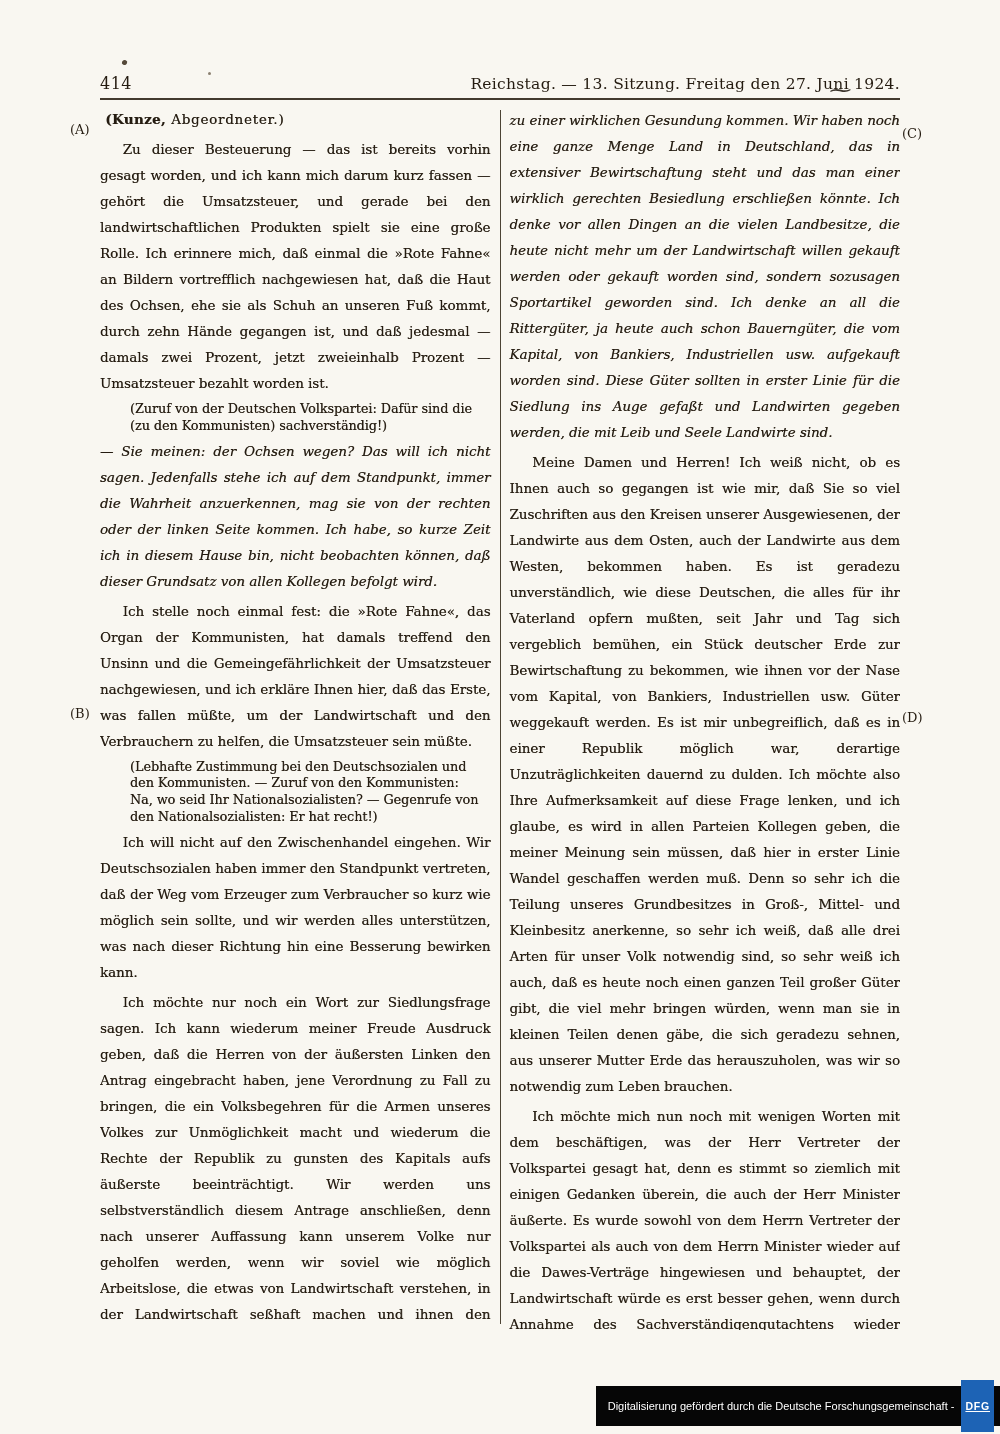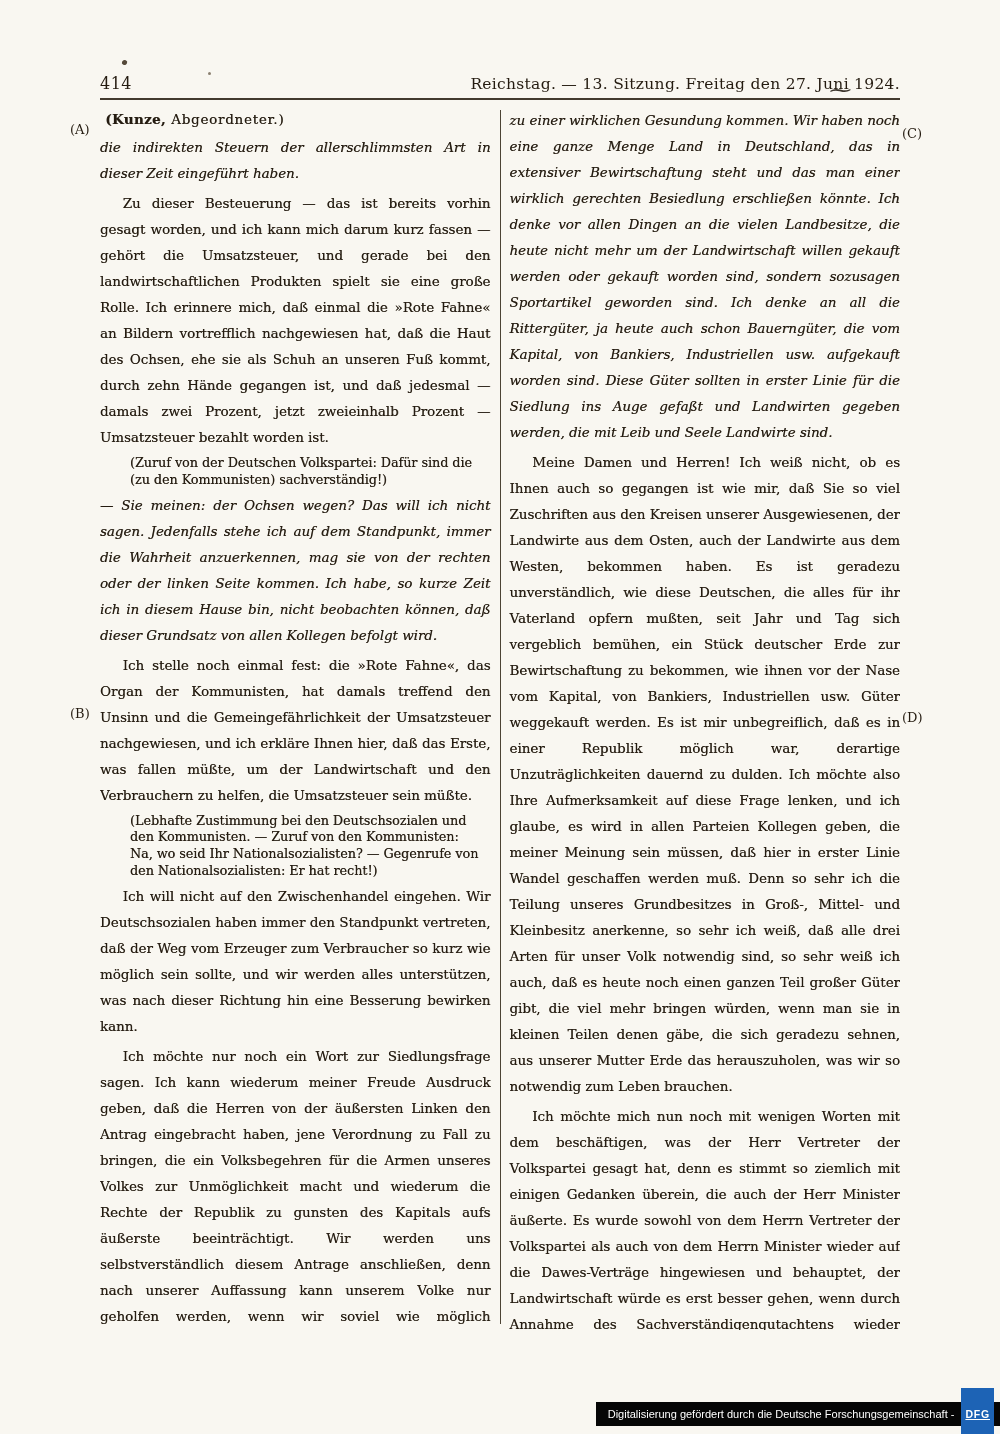--- a/index.html
+++ b/index.html
@@ -62,21 +62,21 @@
     text-align: left !important;
   }
   
   .marker { position: absolute; font-size: 13px; color: #241b10; }
   .marker-a { top: 122px; left: 70px; }
   .marker-b { top: 706px; left: 70px; }
   .marker-c { top: 126px; left: 902px; }
   .marker-d { top: 710px; left: 902px; }
   
   .footer-bar {
-    position: absolute; right: 0; bottom: 8px; height: 24px;
+    position: absolute; right: 0; bottom: 8px; height: 40px;
     background: #060606; color: #ffffff;
     display: flex; align-items: center; gap: 7px;
     padding: 0 6px 0 12px;
     font-family: "Liberation Sans", sans-serif;
     font-size: 11px;
   }
   .dfg-logo {
     background: #1d63b5; color: #ffffff;
     font-weight: bold; font-size: 10.5px;
     padding: 20px 4px; letter-spacing: 0.8px;
@@ -100,21 +100,20 @@
 
   <span class="marker marker-a">(A)</span>
   <span class="marker marker-b">(B)</span>
   <span class="marker marker-c">(C)</span>
   <span class="marker marker-d">(D)</span>
 
   <div class="columns">
 
     <div class="col">
       <p class="speaker"><span class="b">(Kunze,</span><span class="r"> Abgeordneter.)</span></p>
-      <p class="cont">die indirekten Steuern der allerschlimmsten Art in dieser Zeit eingeführt haben.</p>
       <p class="para">Zu dieser Besteuerung — das ist bereits vorhin gesagt worden, und ich kann mich darum kurz fassen — gehört die Umsatzsteuer, und gerade bei den landwirtschaftlichen Produkten spielt sie eine große Rolle. Ich erinnere mich, daß einmal die »Rote Fahne« an Bildern vortrefflich nachgewiesen hat, daß die Haut des Ochsen, ehe sie als Schuh an unseren Fuß kommt, durch zehn Hände gegangen ist, und daß jedesmal — damals zwei Prozent, jetzt zweieinhalb Prozent — Umsatzsteuer bezahlt worden ist.</p>
       <p class="interj">(Zuruf von der Deutschen Volkspartei: Dafür sind die (zu den Kommunisten) sachverständig!)</p>
       <p class="cont">— Sie meinen: der Ochsen wegen? Das will ich nicht sagen. Jedenfalls stehe ich auf dem Standpunkt, immer die Wahrheit anzuerkennen, mag sie von der rechten oder der linken Seite kommen. Ich habe, so kurze Zeit ich in diesem Hause bin, nicht beobachten können, daß dieser Grundsatz von allen Kollegen befolgt wird.</p>
       <p class="para">Ich stelle noch einmal fest: die »Rote Fahne«, das Organ der Kommunisten, hat damals treffend den Unsinn und die Gemeingefährlichkeit der Umsatzsteuer nachgewiesen, und ich erkläre Ihnen hier, daß das Erste, was fallen müßte, um der Landwirtschaft und den Verbrauchern zu helfen, die Umsatzsteuer sein müßte.</p>
       <p class="interj">(Lebhafte Zustimmung bei den Deutschsozialen und den Kommunisten. — Zuruf von den Kommunisten: Na, wo seid Ihr Nationalsozialisten? — Gegenrufe von den Nationalsozialisten: Er hat recht!)</p>
       <p class="para">Ich will nicht auf den Zwischenhandel eingehen. Wir Deutschsozialen haben immer den Standpunkt vertreten, daß der Weg vom Erzeuger zum Verbraucher so kurz wie möglich sein sollte, und wir werden alles unterstützen, was nach dieser Richtung hin eine Besserung bewirken kann.</p>
       <p class="para">Ich möchte nur noch ein Wort zur Siedlungsfrage sagen. Ich kann wiederum meiner Freude Ausdruck geben, daß die Herren von der äußersten Linken den Antrag eingebracht haben, jene Verordnung zu Fall zu bringen, die ein Volksbegehren für die Armen unseres Volkes zur Unmöglichkeit macht und wiederum die Rechte der Republik zu gunsten des Kapitals aufs äußerste beeinträchtigt. Wir werden uns selbstverständlich diesem Antrage anschließen, denn nach unserer Auffassung kann unserem Volke nur geholfen werden, wenn wir soviel wie möglich Arbeitslose, die etwas von Landwirtschaft verstehen, in der Landwirtschaft seßhaft machen und ihnen den Grund und Boden, den sie brauchen, in einer Form geben, daß sie auch wirkliche Freude an ihrer Arbeit haben können. Es hat keinen Zweck, so zu siedeln, daß die kleinen Siedlungen gleich wieder von vornherein bis zum Blitzableiter mit Hypotheken belastet sind und die Arbeiter wiederum nur zu schuften haben, um die Zinsen für das Kapital herauszuholen, sondern wenn wir etwas erreichen wollen, kann nur das in der Weise geschehen, daß der Siedler von vornherein Eigentum erhält, daß er Lust und Liebe hat, dieses Eigentum unter seinen Händen wachsen zu sehen. Das ist der große Reformgedanke gewesen, durch den Stein vor hundert Jahren einmal unser Volk gerettet hat. Nur auf diesem Wege können wir uns auch heute wieder</p>
     </div>
 
     <div class="col-divider"></div>

